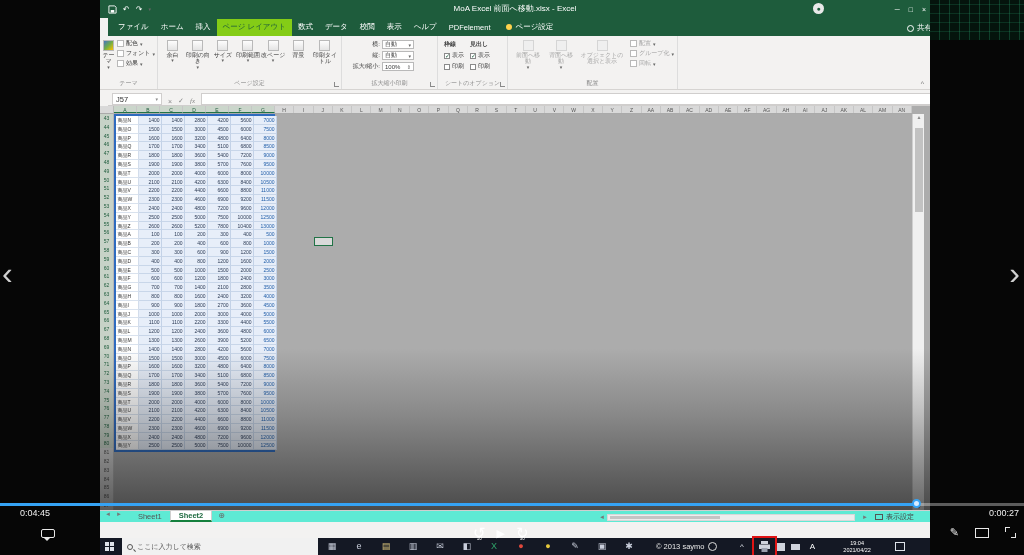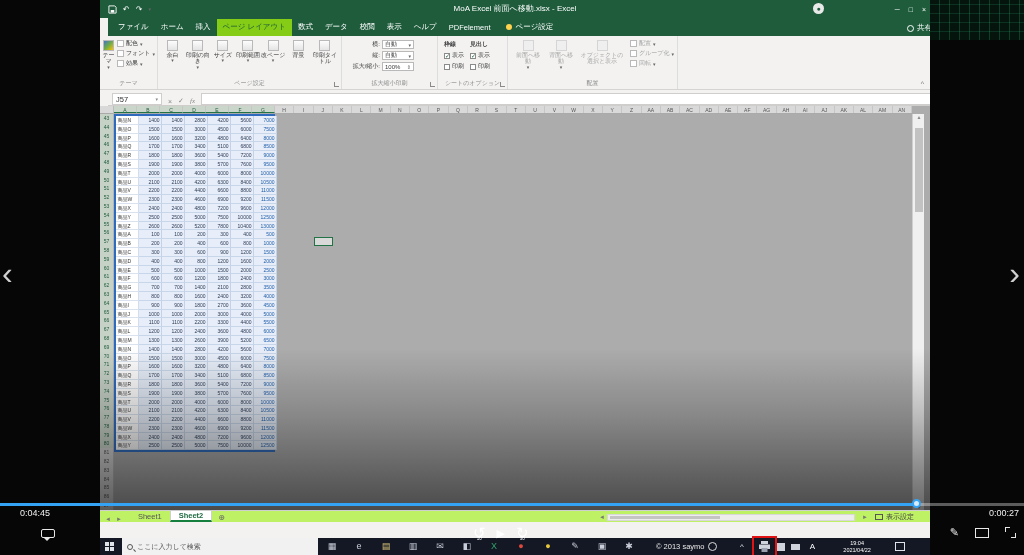--- a/index.html
+++ b/index.html
@@ -81,21 +81,21 @@
   .tc{flex:none;width:23px;font-size:5px;line-height:8.8px;text-align:right;padding-right:1.5px;color:#2b3a55;background:#e7eef9;border-right:1px solid rgba(130,160,200,.35);border-bottom:1px solid rgba(130,160,200,.3);overflow:hidden}
   .tc.label{text-align:left;padding-left:1.5px;background:#fff;color:#333}
   .tc.total{color:#1f5da8}
   .activecell{position:absolute;left:199.6px;top:123.2px;width:19.3px;height:8.8px;border:1px solid #217346;background:rgba(255,255,255,.55);z-index:2}
   .vscroll{position:absolute;left:812px;top:8px;width:12px;height:396px;background:#F0F0F0;border-left:1px solid #cfcfcf;z-index:3}
   .vthumb{position:absolute;left:2px;top:14px;width:8px;height:84px;background:#C2C2C2}
   .varr{position:absolute;left:0;width:12px;text-align:center;font-size:5px;color:#888}
   .vignette{position:absolute;inset:0;z-index:5;pointer-events:none;background:linear-gradient(180deg,rgba(0,0,0,0) 0 60%,rgba(15,15,15,.22) 76%,rgba(12,12,12,.48) 92%,rgba(10,10,10,.6) 100%)}
 
   
-  .tabbar{position:absolute;left:0;top:510px;width:100%;height:12px;background:#bef264;border-top:1px solid #cfcfcf;display:flex;align-items:flex-end;font-size:7.5px;color:#555}
+  .tabbar{position:absolute;left:0;top:510px;width:100%;height:12px;background:#5eead4;border-top:1px solid #cfcfcf;display:flex;align-items:flex-start;font-size:7.5px;color:#555}
   .nav{margin-left:5px;font-size:6px;color:#777}
   .stab{padding:0 8px;height:100%;display:flex;align-items:center}
   .stab.active{background:#fff;color:#1E6B40;font-weight:bold;border-left:1px solid #cfcfcf;border-right:1px solid #cfcfcf;border-bottom:2px solid #15803d}
   .addsheet{margin-left:6px;color:#666;font-size:8px}
   .hscroll{position:absolute;left:494px;right:62px;top:2px;height:8px;display:flex;align-items:center;gap:2px}
   .htrack{flex:1;height:7px;background:#EDEDED;border:1px solid #d8d8d8;position:relative}
   .hthumb{position:absolute;left:2px;top:1px;width:110px;height:3.5px;background:#C4C4C4}
   .dispset{position:absolute;right:16px;top:0;height:12px;display:flex;align-items:center;gap:3px;font-size:7px;color:#444}
   .mon-ic{width:8px;height:6px;border:1px solid #555;display:inline-block}
 

